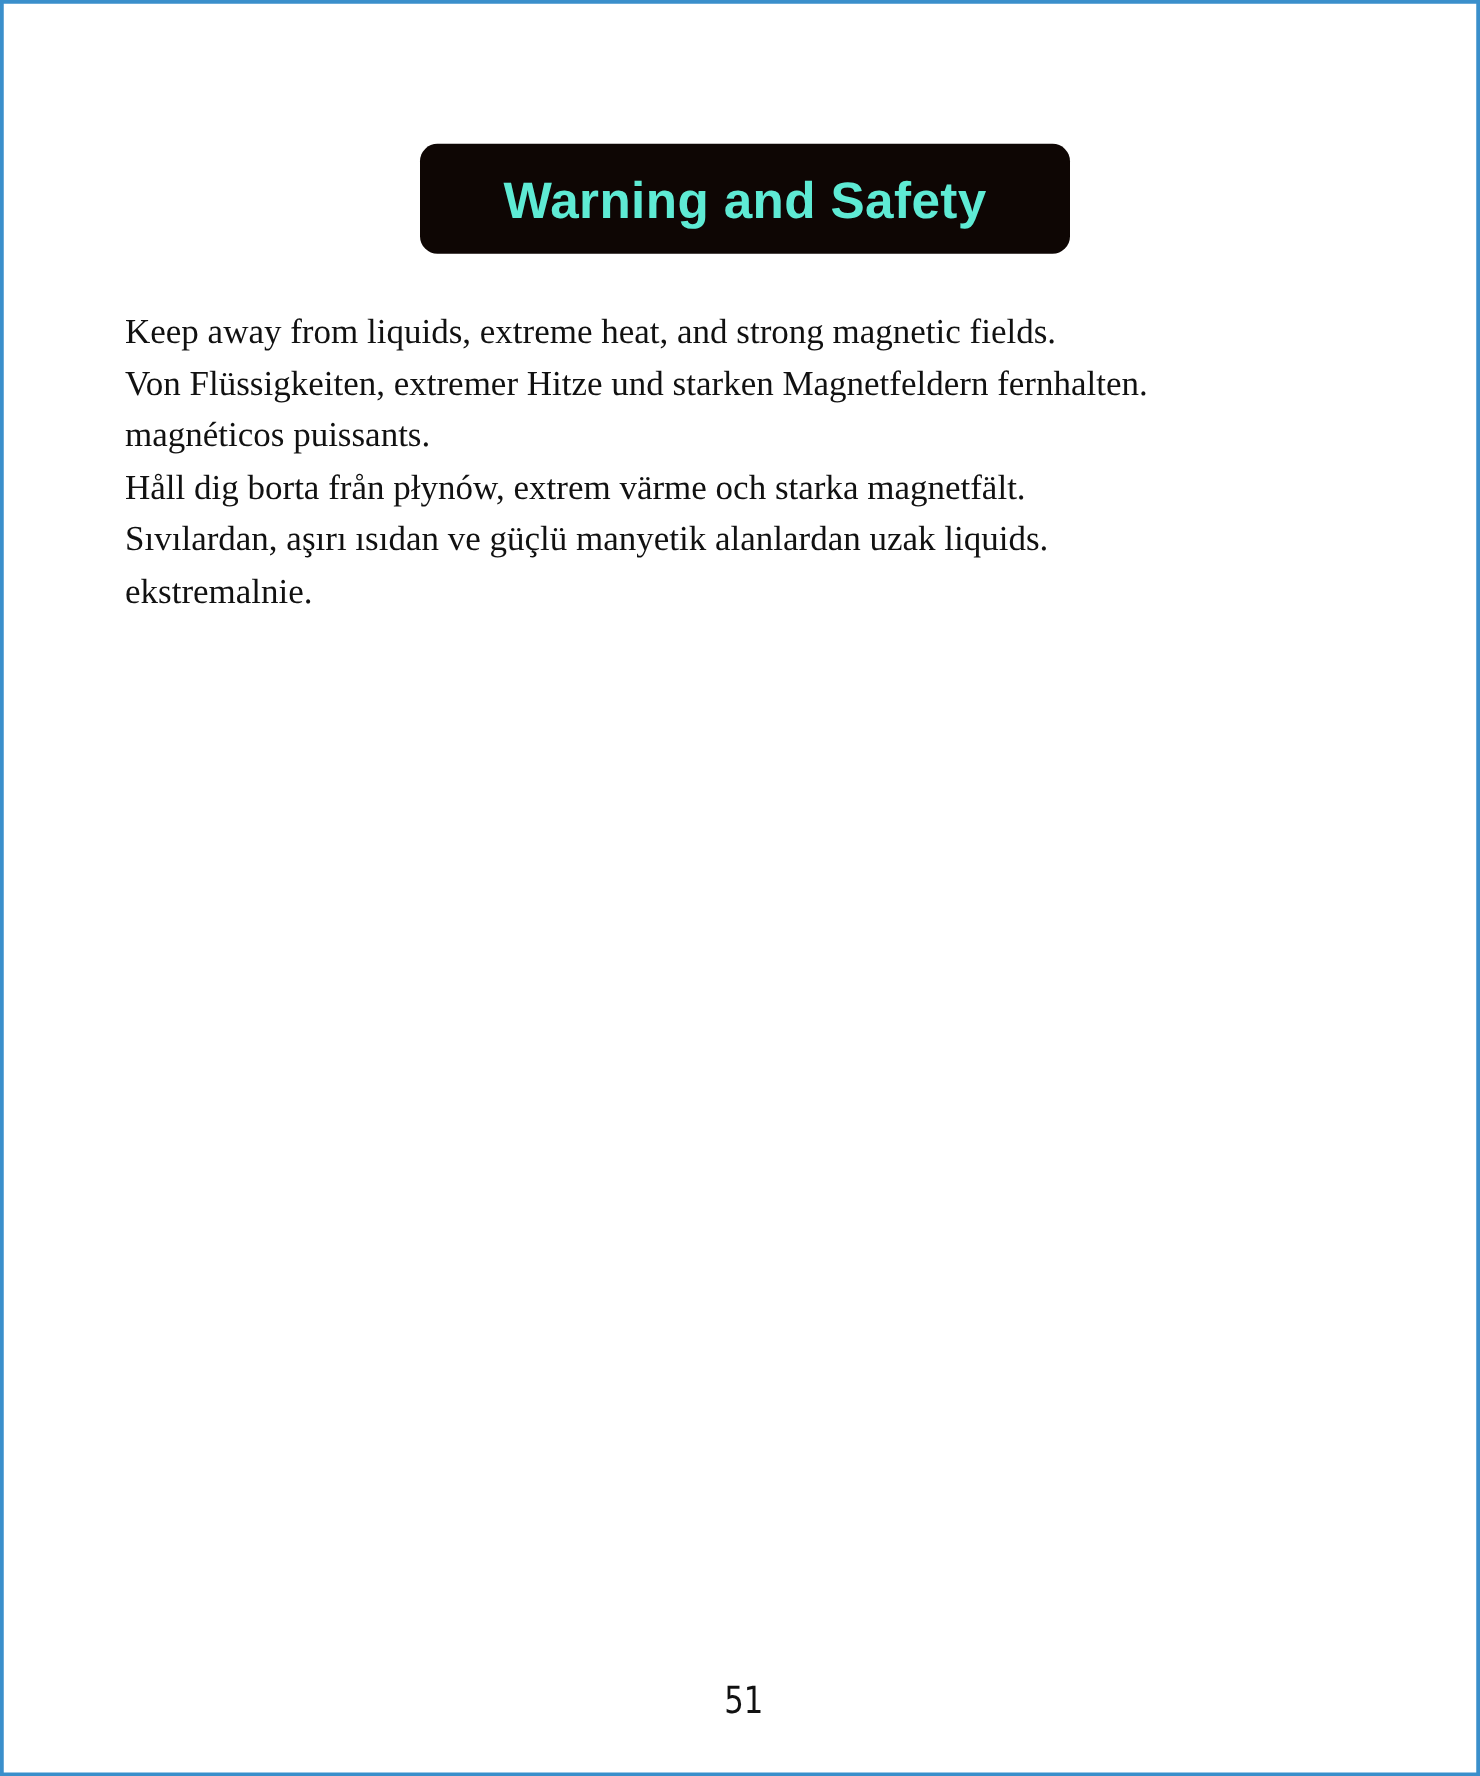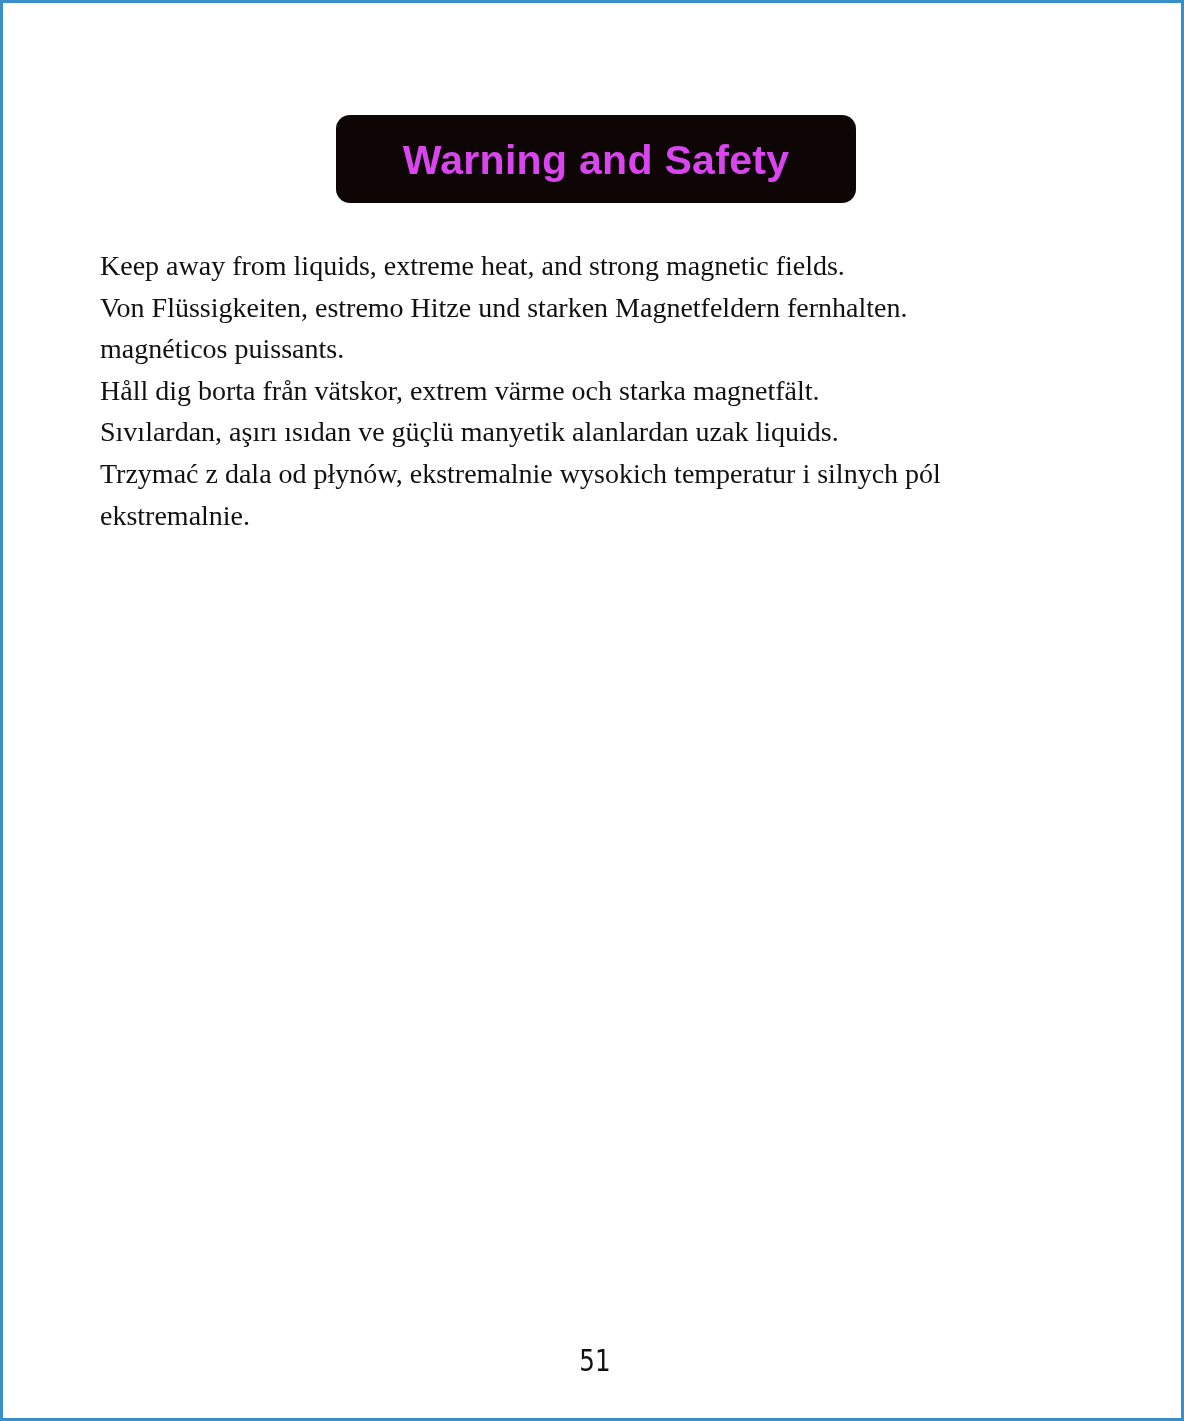--- a/index.html
+++ b/index.html
@@ -29,21 +29,21 @@
       top: 112px;
       width: 520px;
       height: 88px;
       background: #0e0604;
       border-radius: 14px;
       display: flex;
       align-items: center;
       justify-content: center;
     }
     .title-text {
-      color: #d946ef;
+      color: #5eead4;
       font-family: "Liberation Sans", sans-serif;
       font-weight: bold;
       font-size: 41px;
       letter-spacing: 0.3px;
       line-height: 1;
       margin-top: 2px;
     }
     .body-text {
       position: absolute;
       left: 97px;
@@ -73,22 +73,21 @@
 </head>
 <body>
 
 <div class="page">
   <div class="title-box">
     <span class="title-text">Warning and Safety</span>
   </div>
 
   <div class="body-text">
     <span class="line">Keep away from liquids, extreme heat, and strong magnetic fields.</span>
-    <span class="line">Von Flüssigkeiten, estremo Hitze und starken Magnetfeldern fernhalten.</span>
+    <span class="line">Von Flüssigkeiten, extremer Hitze und starken Magnetfeldern fernhalten.</span>
     <span class="line">magnéticos puissants.</span>
-    <span class="line">Håll dig borta från vätskor, extrem värme och starka magnetfält.</span>
+    <span class="line">Håll dig borta från płynów, extrem värme och starka magnetfält.</span>
     <span class="line">Sıvılardan, aşırı ısıdan ve güçlü manyetik alanlardan uzak liquids.</span>
-    <span class="line">Trzymać z dala od płynów, ekstremalnie wysokich temperatur i silnych pól</span>
     <span class="line">ekstremalnie.</span>
   </div>
 
   <div class="page-number">51</div>
 </div>
 
 </body></html>

